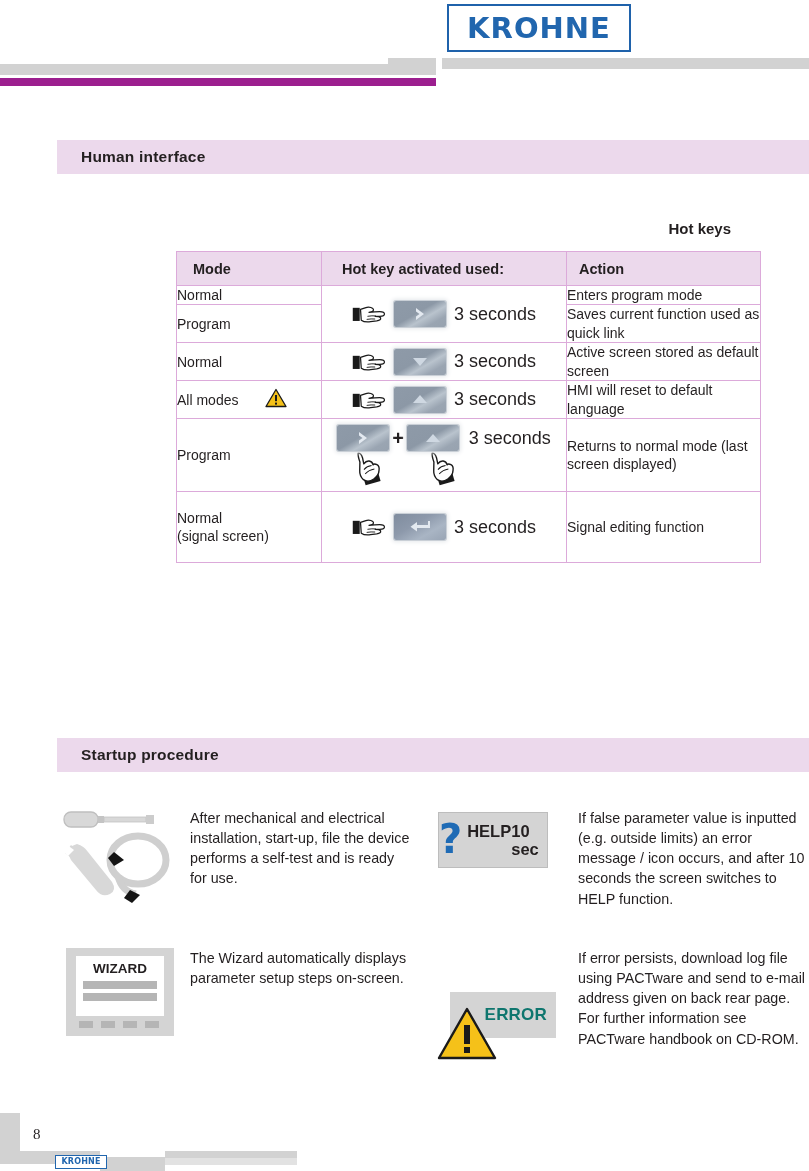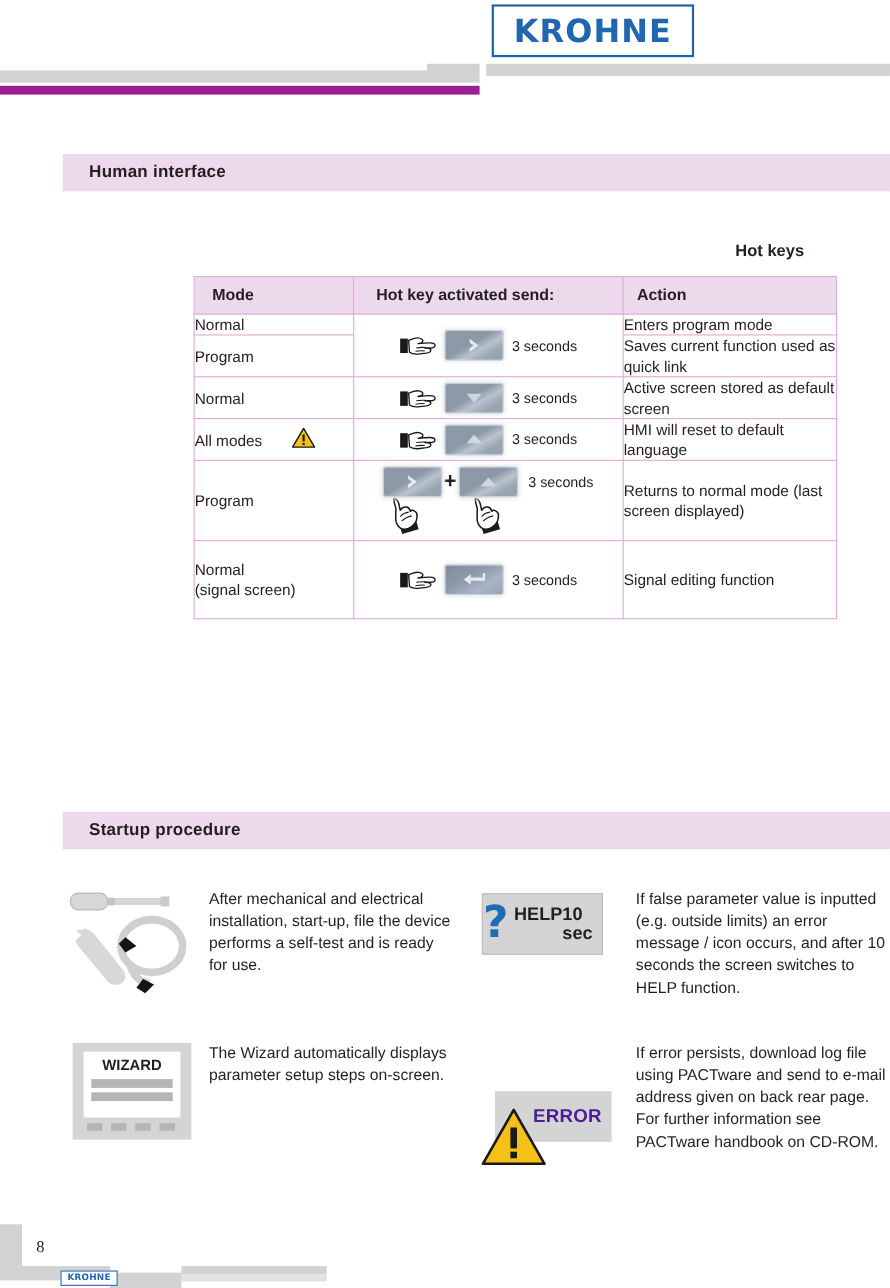--- a/index.html
+++ b/index.html
@@ -183,21 +183,21 @@
     align-items: center;
     justify-content: center;
     position: relative;
     flex: none;
   }
   .keybtn.enter {
     background: linear-gradient(150deg, #7f8c9e 0%, #8d99ab 40%, #a9b5c4 70%, #98a4b4 100%);
   }
   .keyglyph { display: block; }
   .sec-label {
-    font-size: 13px;
+    font-size: 18px;
     color: #231f20;
     white-space: nowrap;
   }
   .plus-sign {
     font-size: 20px;
     font-weight: bold;
     color: #231f20;
     margin: 0 3px;
   }
 
@@ -329,21 +329,21 @@
     background: #d4d4d4;
     display: flex;
     align-items: center;
     justify-content: flex-end;
     padding-right: 9px;
     box-sizing: border-box;
   }
   .error-word {
     font-size: 17px;
     font-weight: bold;
-    color: #4c1d95;
+    color: #0f766e;
     letter-spacing: 0.2px;
   }
   .error-tri { position: absolute; left: 4px; top: 18px; }
 
   
   .footer-left-bar {
     position: absolute;
     left: 0px;
     top: 1113px;
     width: 20px;
@@ -432,21 +432,21 @@
 
 <table class="hk-table">
   <colgroup>
     <col class="col-mode">
       <col class="col-when">
       <col class="col-act">
   </colgroup>
   <thead>
     <tr>
       <th class="c-mode">Mode</th>
-      <th class="c-when">Hot key activated send:</th>
+      <th class="c-when">Hot key activated used:</th>
       <th class="c-act">Action</th>
     </tr>
   </thead>
   <tbody>
 
     <tr>
       <td class="cell-mode">Normal</td>
       <td class="cell-when" rowspan="2">
         <div class="keyrow">
           <span class="hand-right">

